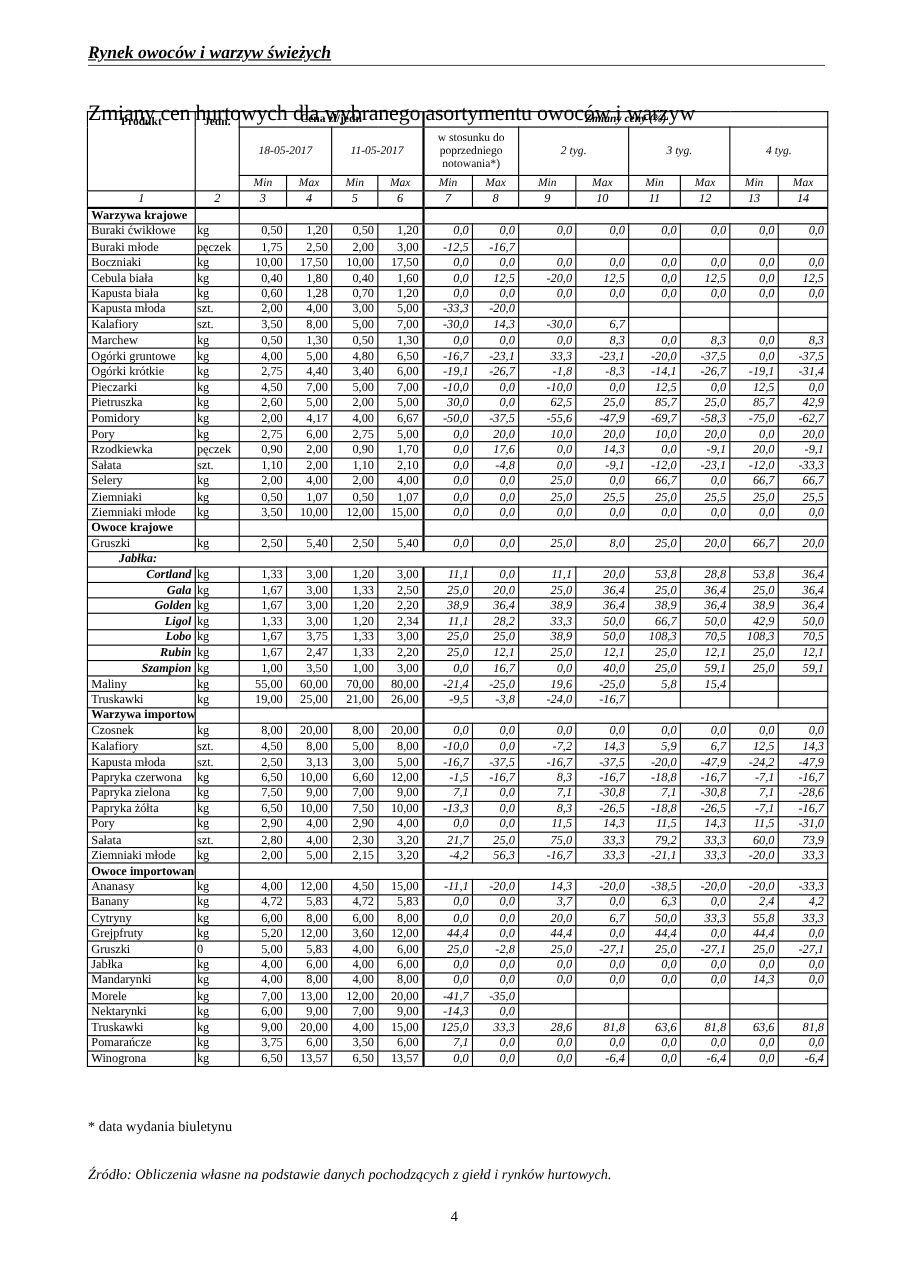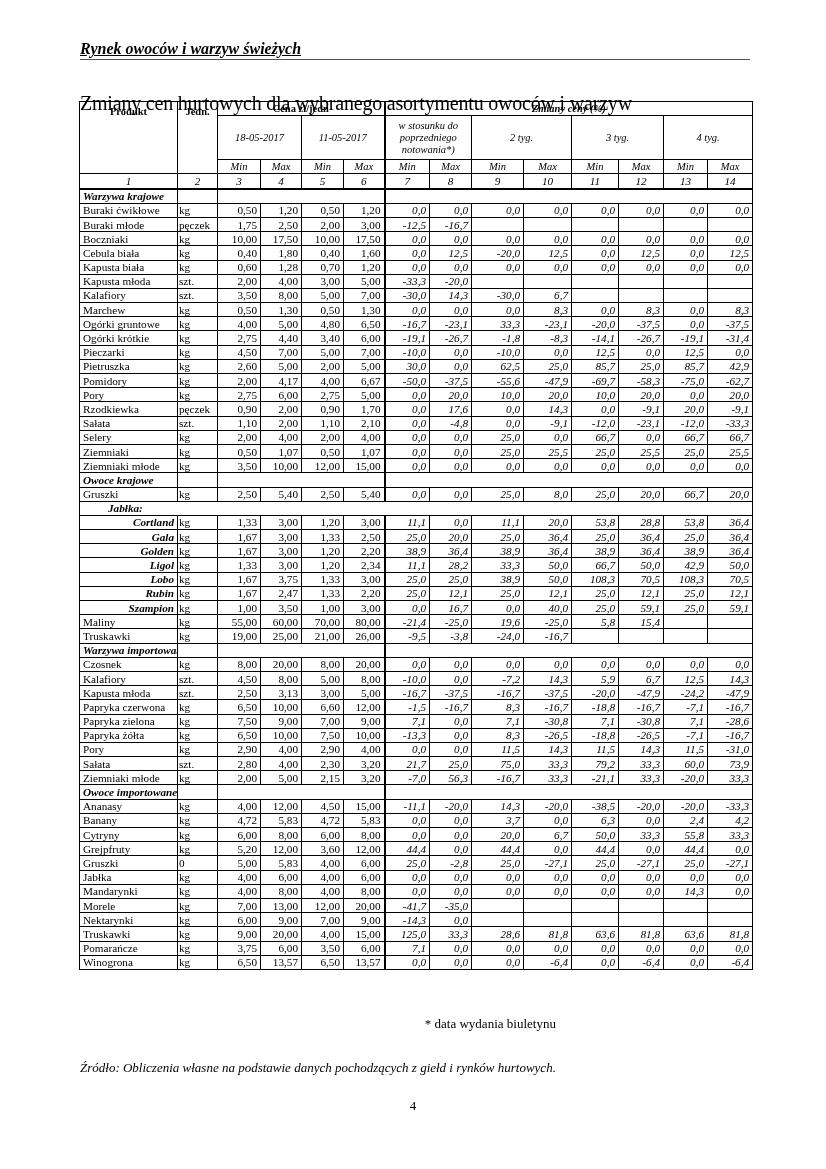--- a/index.html
+++ b/index.html
@@ -9,30 +9,30 @@
   .doc-title { position: absolute; left: 80px; top: 92px; font-size: 20px; white-space: nowrap; letter-spacing: -0.2px; }
   table.prices { position: absolute; left: 79px; top: 101px; width: 673px; border-collapse: collapse; table-layout: fixed; font-size: 11.2px; }
   table.prices td, table.prices th { border: 1px solid #000; padding: 0 3px; height: 13.2px; line-height: 12px; white-space: nowrap; overflow: hidden; }
   table.prices th { font-weight: bold; font-size: 10.5px; }
   .hdr-it { font-style: italic; font-weight: normal !important; }
   .ctr { text-align: center; }
   td.num { text-align: right; }
   td.pct { text-align: right; font-style: italic; }
   td.name { text-align: left; }
   td.unit { text-align: left; padding-left: 1px !important; }
-  tr.section td.secname { font-weight: bold; font-style: italic; }
+  tr.section td.secname { font-weight: bold; }
   tr.sub td.subname { font-weight: bold; font-style: italic; padding-left: 28px; }
   td.apple { text-align: right; font-weight: bold; font-style: italic; }
   .thick-l { border-left: 2px solid #000 !important; }
   .thick-b { border-bottom: 2px solid #000 !important; }
   .footnotes { position: absolute; left: 80px; top: 1016px; font-size: 13px; line-height: 16.5px; }
-  .footnotes .f1 { margin-bottom: 20px; text-align: right; }
+  .footnotes .f1 { margin-bottom: 20px; }
   .footnotes .it { font-style: italic; margin-top: 27px; }
   .page-num { position: absolute; left: 0; width: 826px; top: 1098px; text-align: center; font-size: 13px; }
-  .hdr-sub { font-style: italic; font-weight: normal; font-size: 10.5px; line-height: 12px; }
+  .hdr-sub { font-weight: normal; font-size: 10.5px; line-height: 12px; }
 </style>
 </head>
 <body>
 
 <div class="page-header">
   <span>Rynek owoców i warzyw świeżych</span>
 </div>
 
 <div class="doc-title">Zmiany cen hurtowych dla wybranego asortymentu owoców i warzyw</div>
 
@@ -715,21 +715,21 @@
         <td class="pct">60,0</td>
         <td class="pct">73,9</td>
       </tr>
       <tr>
         <td class="name">Ziemniaki młode</td>
         <td class="unit">kg</td>
         <td class="num">2,00</td>
         <td class="num">5,00</td>
         <td class="num">2,15</td>
         <td class="num">3,20</td>
-        <td class="pct thick-l">-7,0</td>
+        <td class="pct thick-l">-4,2</td>
         <td class="pct">56,3</td>
         <td class="pct">-16,7</td>
         <td class="pct">33,3</td>
         <td class="pct">-21,1</td>
         <td class="pct">33,3</td>
         <td class="pct">-20,0</td>
         <td class="pct">33,3</td>
       </tr>
       <tr class="section">
         <td class="secname">Owoce importowane</td>

